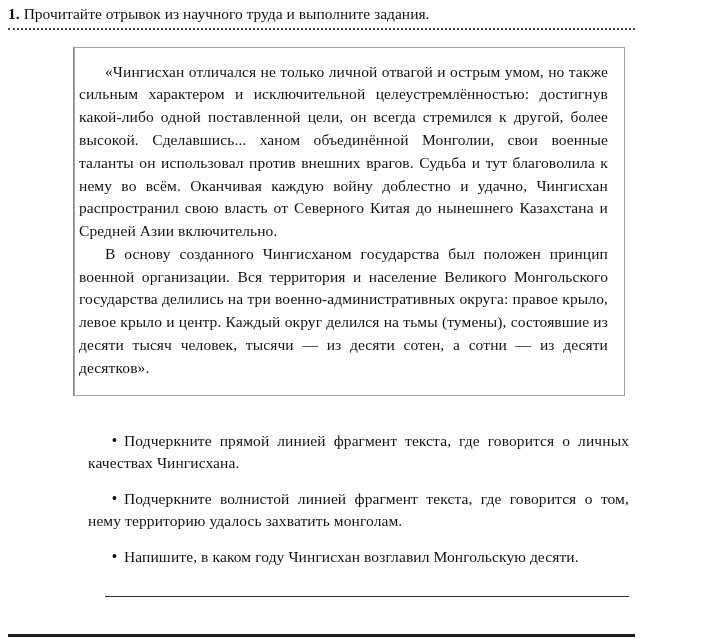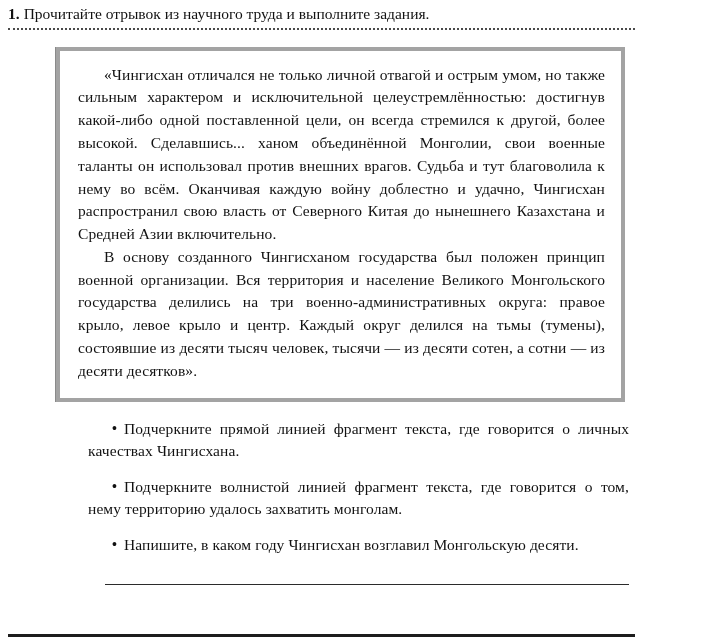--- a/index.html
+++ b/index.html
@@ -29,36 +29,36 @@
   .task-number {
     font-weight: bold;
     margin-right: 4px;
   }
   .dotted-separator {
     margin-top: 4px;
     height: 0;
     border-bottom: 2px dotted #4a4a4a;
   }
   .excerpt-box {
-    margin: 17px 10px 0 48px;
-    border: 4px solid #a3a3a3;
+    margin: 17px 10px 0 66px;
+    border: 1px solid #a3a3a3;
     box-shadow: -1px 0 0 #8a8a8a;
-    padding: 13px 16px 15px 18px;
+    padding: 13px 16px 15px 4px;
     background: #fff;
   }
   .excerpt-paragraph {
     margin: 0;
     font-size: 15.5px;
     line-height: 1.47;
     text-align: justify;
     text-indent: 26px;
     letter-spacing: 0.1px;
   }
   .task-list {
-    margin: 16px 6px 0 80px;
+    margin: 34px 6px 0 80px;
   }
   .task-item {
     font-size: 15.5px;
     line-height: 1.42;
     text-align: justify;
     text-indent: 12px;
     letter-spacing: 0.1px;
     margin: 0 0 14px 0;
   }
   .bullet-icon {

